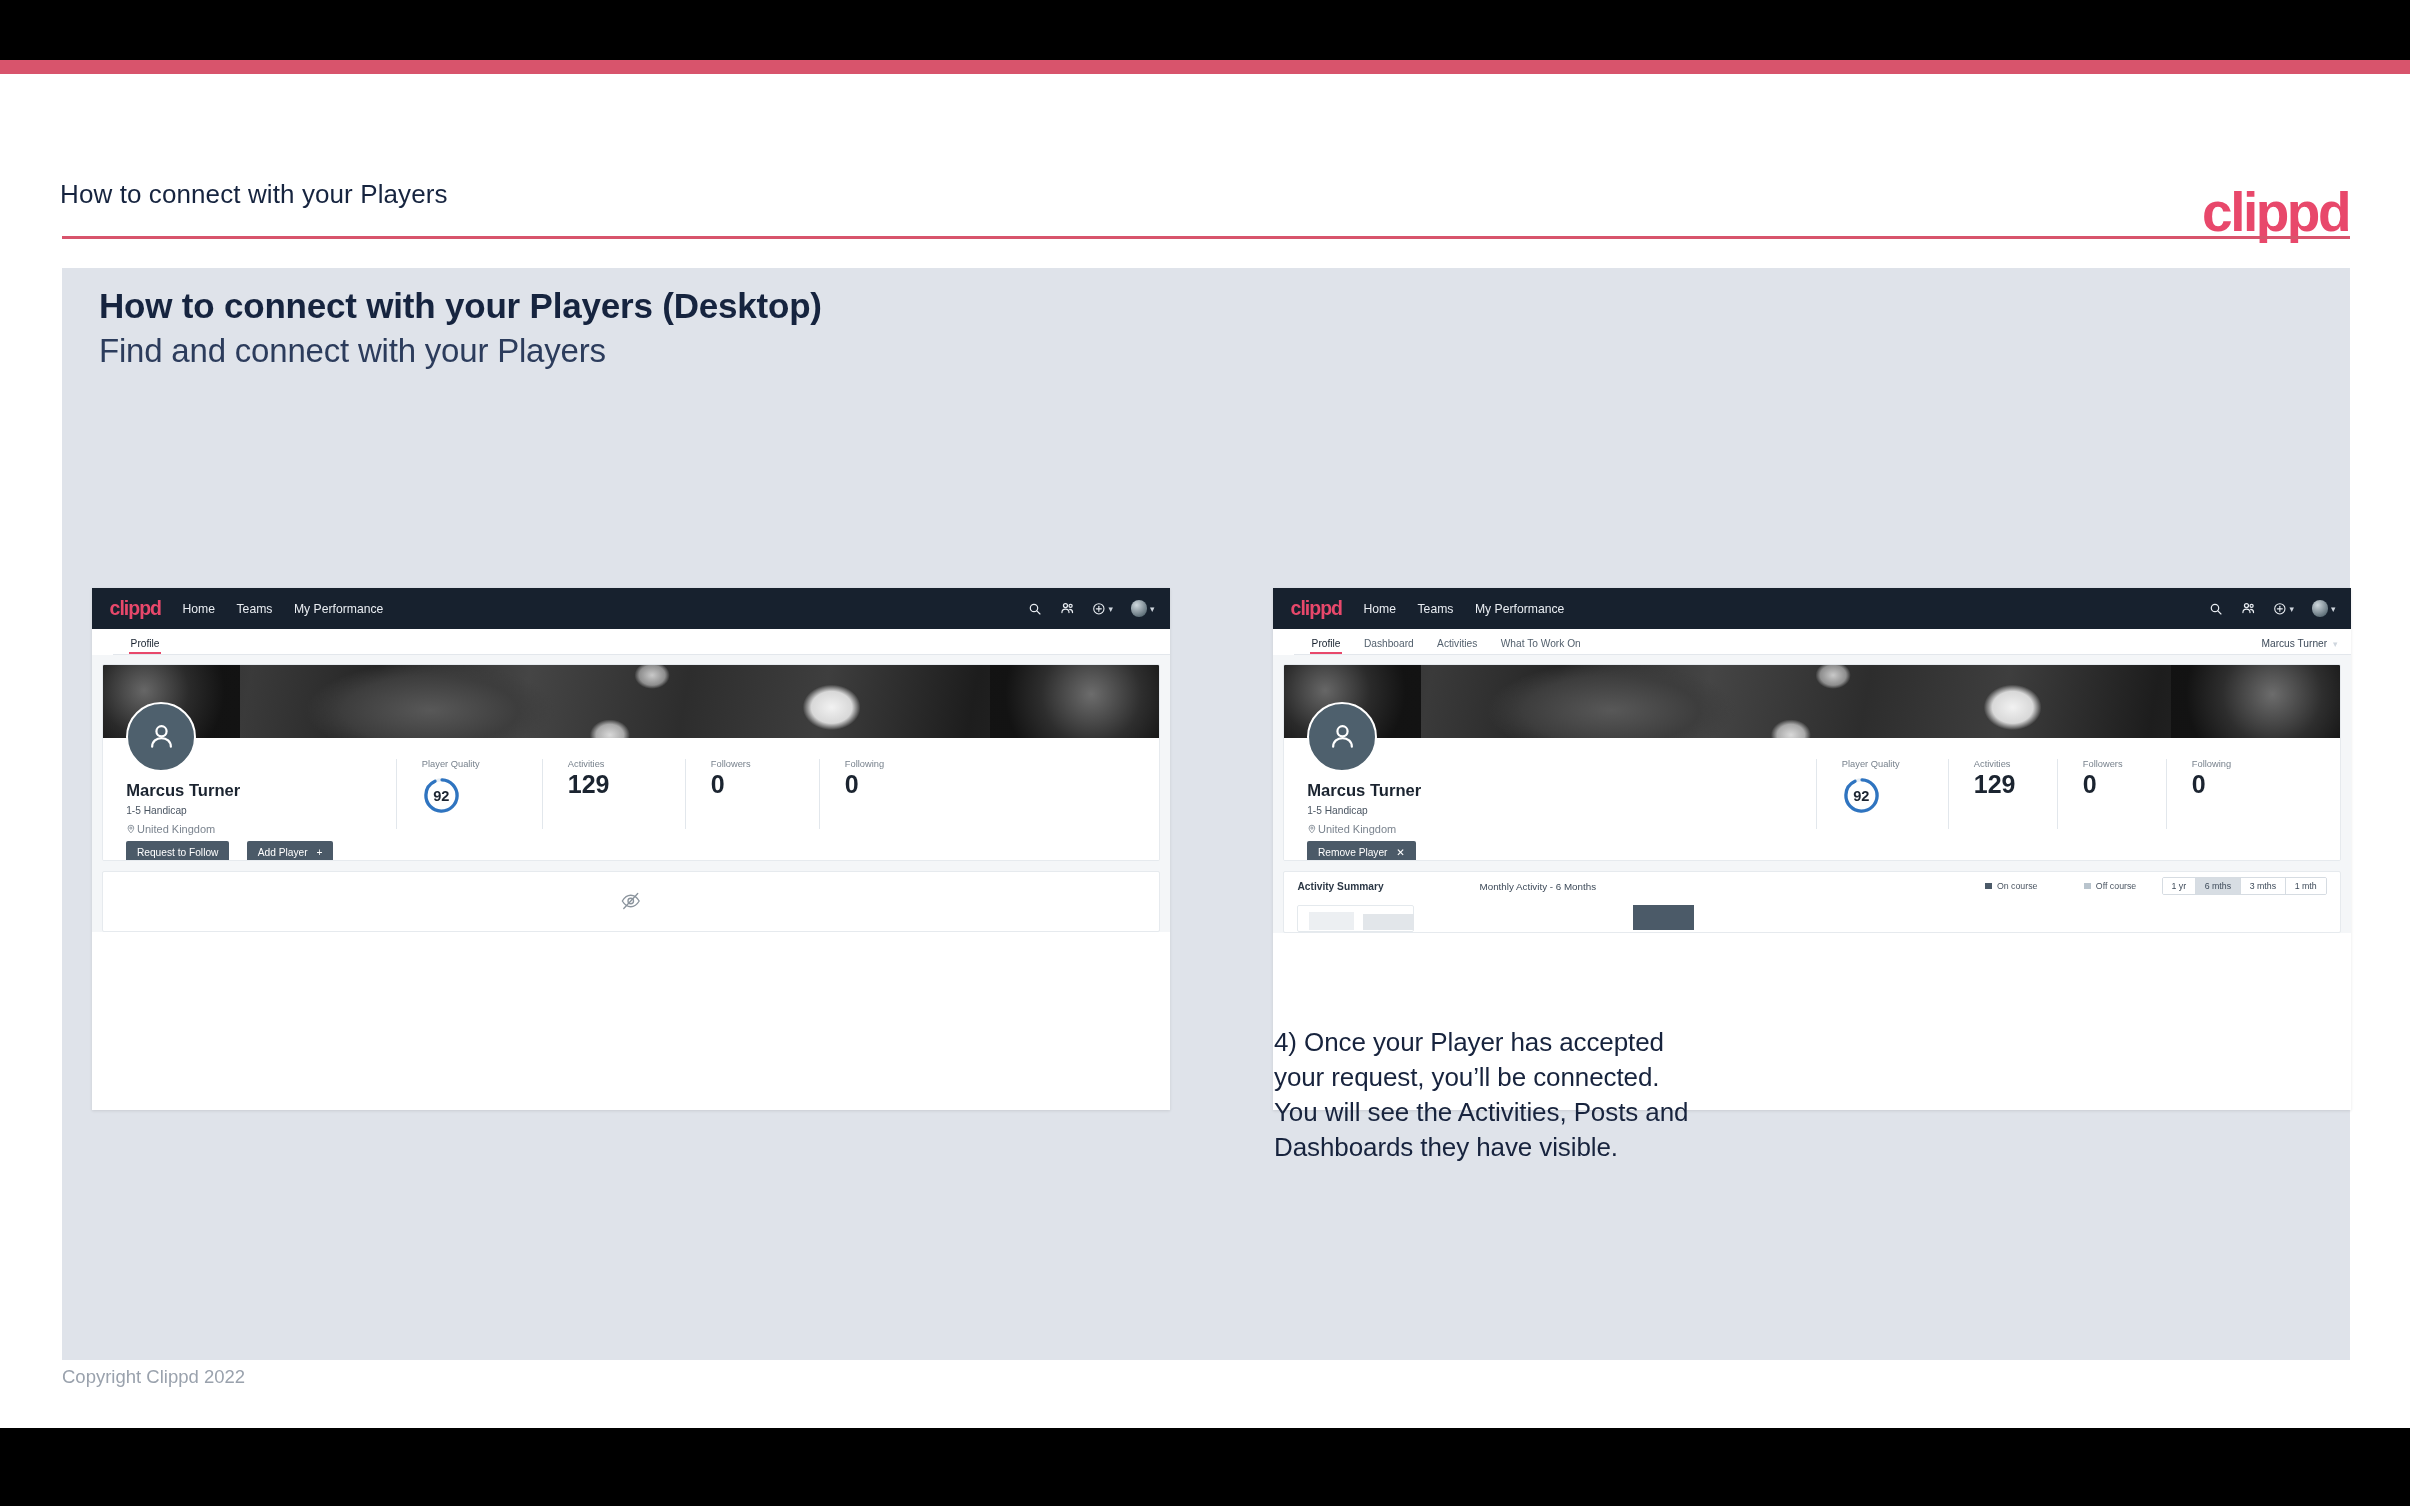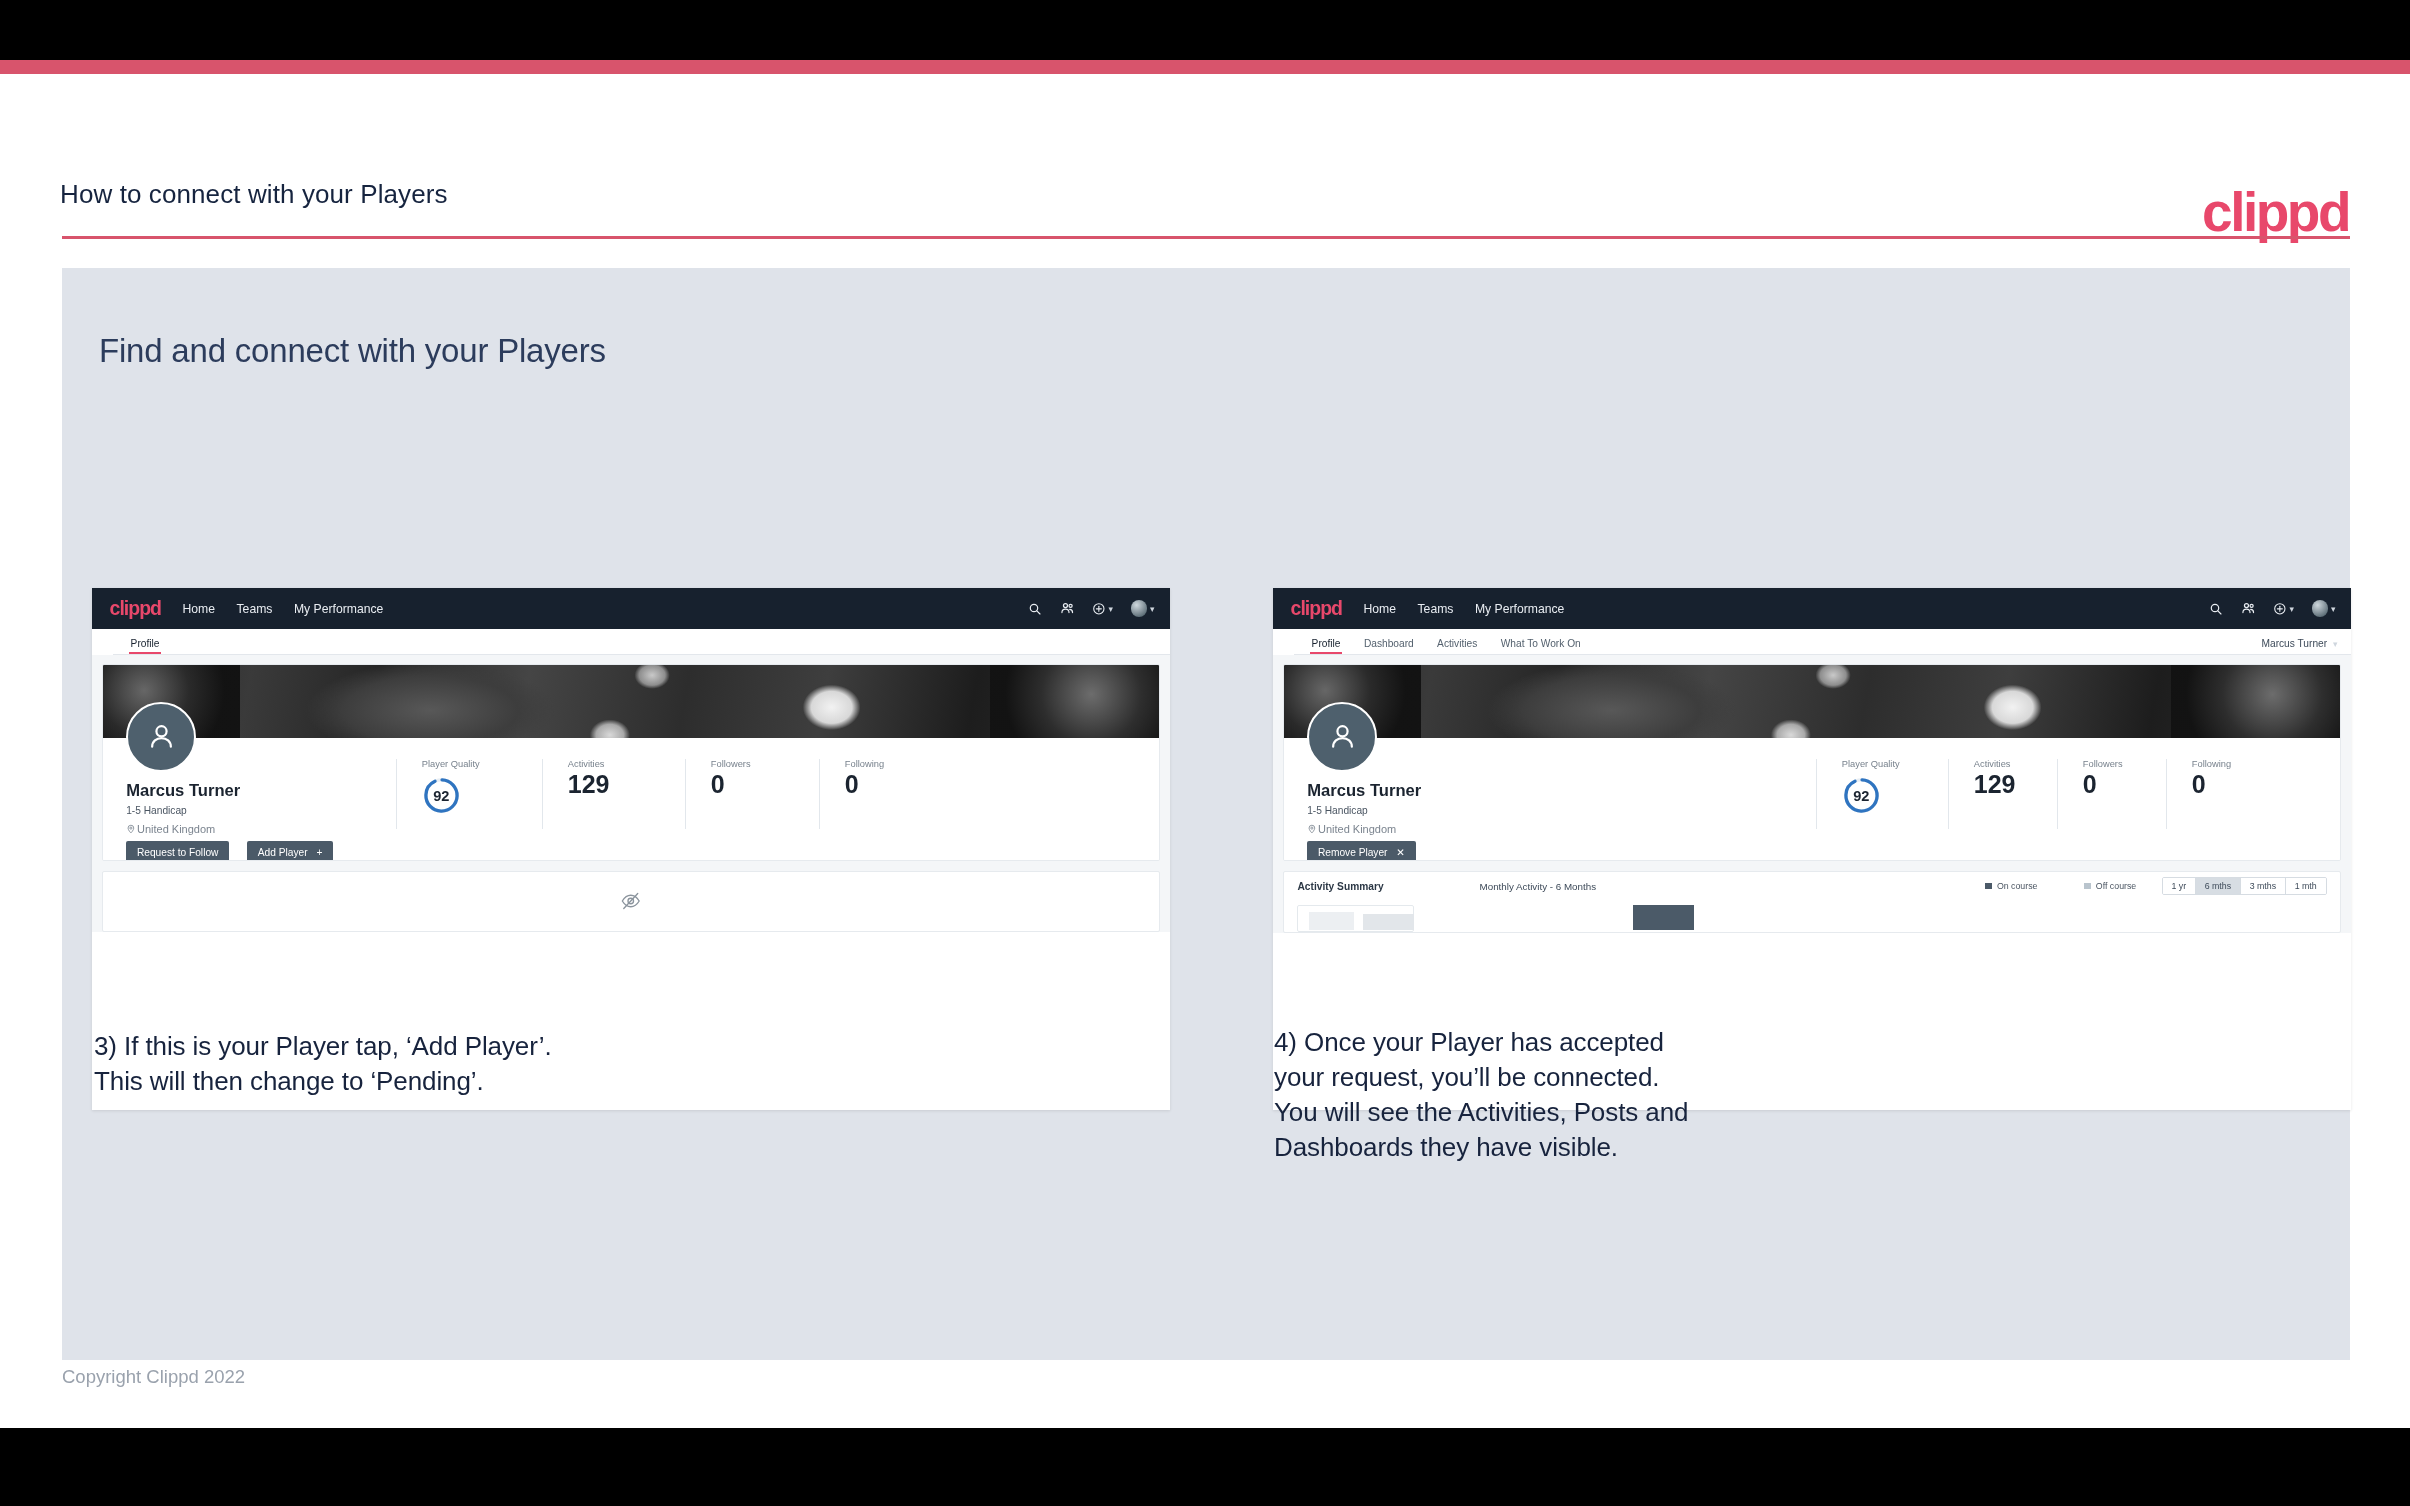--- a/index.html
+++ b/index.html
@@ -187,20 +187,21 @@
   <div class="slide">
 
     <div class="accent-strip"></div>
 
     <div class="hdr-title">How to connect with your Players</div>
     <div class="hdr-logo">clippd</div>
     <div class="hdr-rule"></div>
 
     <div class="panel">
 
+      <div class="big-title">How to connect with your Players (Desktop)</div>
       <div class="sub-title">Find and connect with your Players</div>
 
       <div class="shot left">
 
         <div class="appnav">
           <span class="nlogo">clippd</span>
           <span class="nlink">Home</span>
           <span class="nlink">Teams</span>
           <span class="nlink">My Performance</span>
           <span class="nspacer"></span>
@@ -441,22 +442,20 @@
             <div class="actghost">
               <div class="ghostbox"></div>
               <div class="ghostbar" style="left:11.7px;top:7.8px;width:45px;height:17.6px;"></div>
               <div class="ghostbar" style="left:66px;top:9.8px;width:51px;height:15.6px;background:#e2e6ea;"></div>
               <div class="ghostdark"></div>
             </div>
           </div>
         </div>
       </div>
 
-      <div class="caption c3">3) If this is your Player tap, ‘Add Player’.
-This will then change to ‘Pending’.</div>
       <div class="caption c4">4) Once your Player has accepted
 your request, you’ll be connected.
 You will see the Activities, Posts and
 Dashboards they have visible.</div>
 
     </div>
 
     <div class="copyright">Copyright Clippd 2022</div>
 
   </div>

